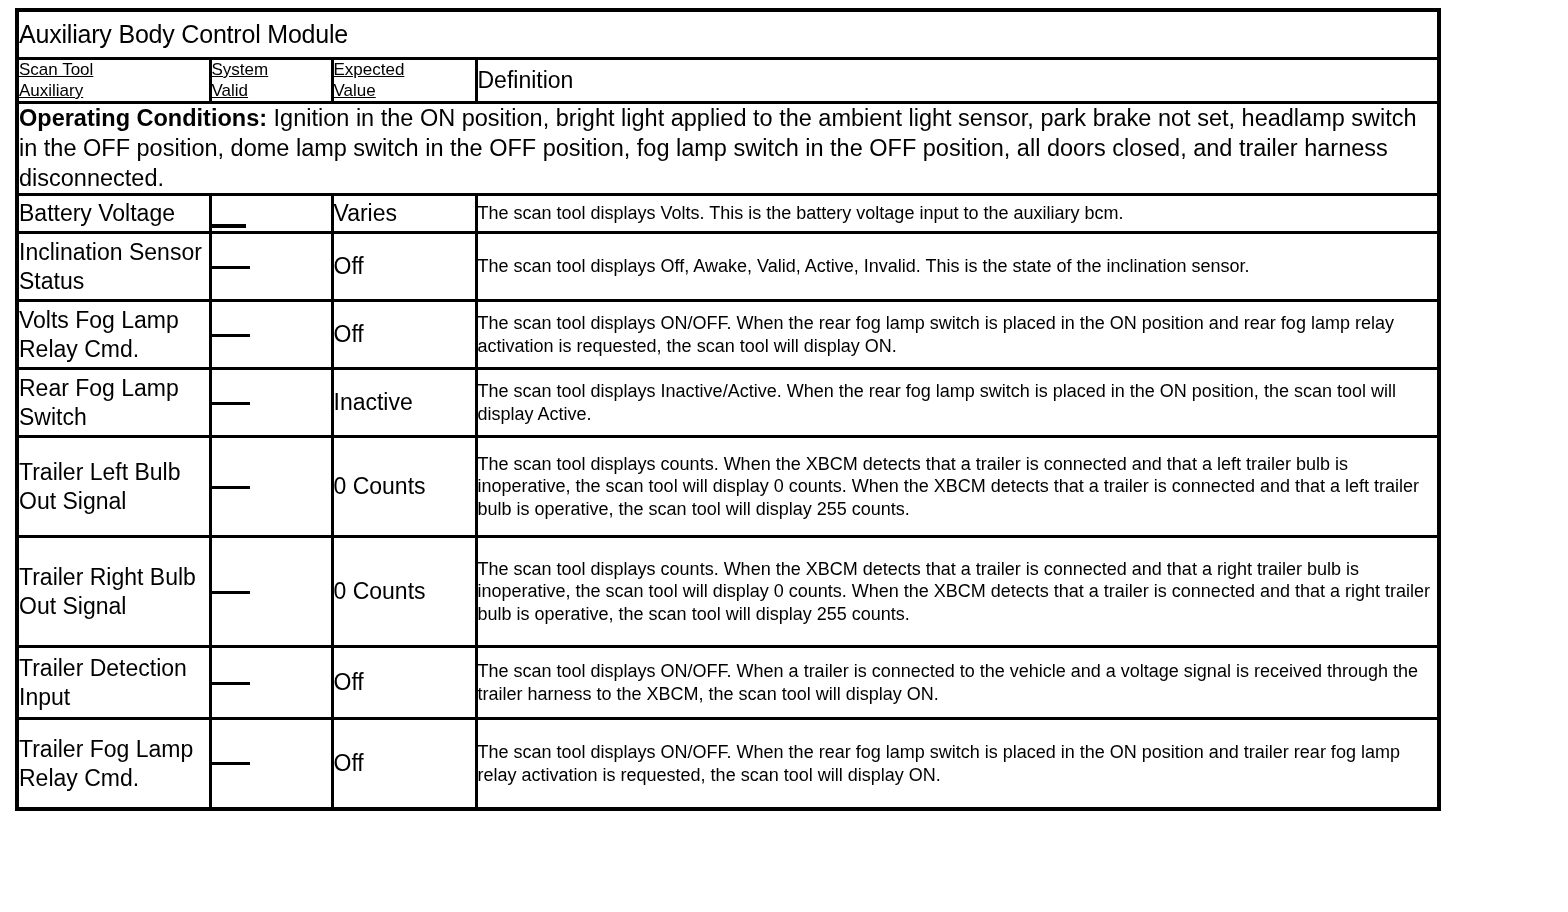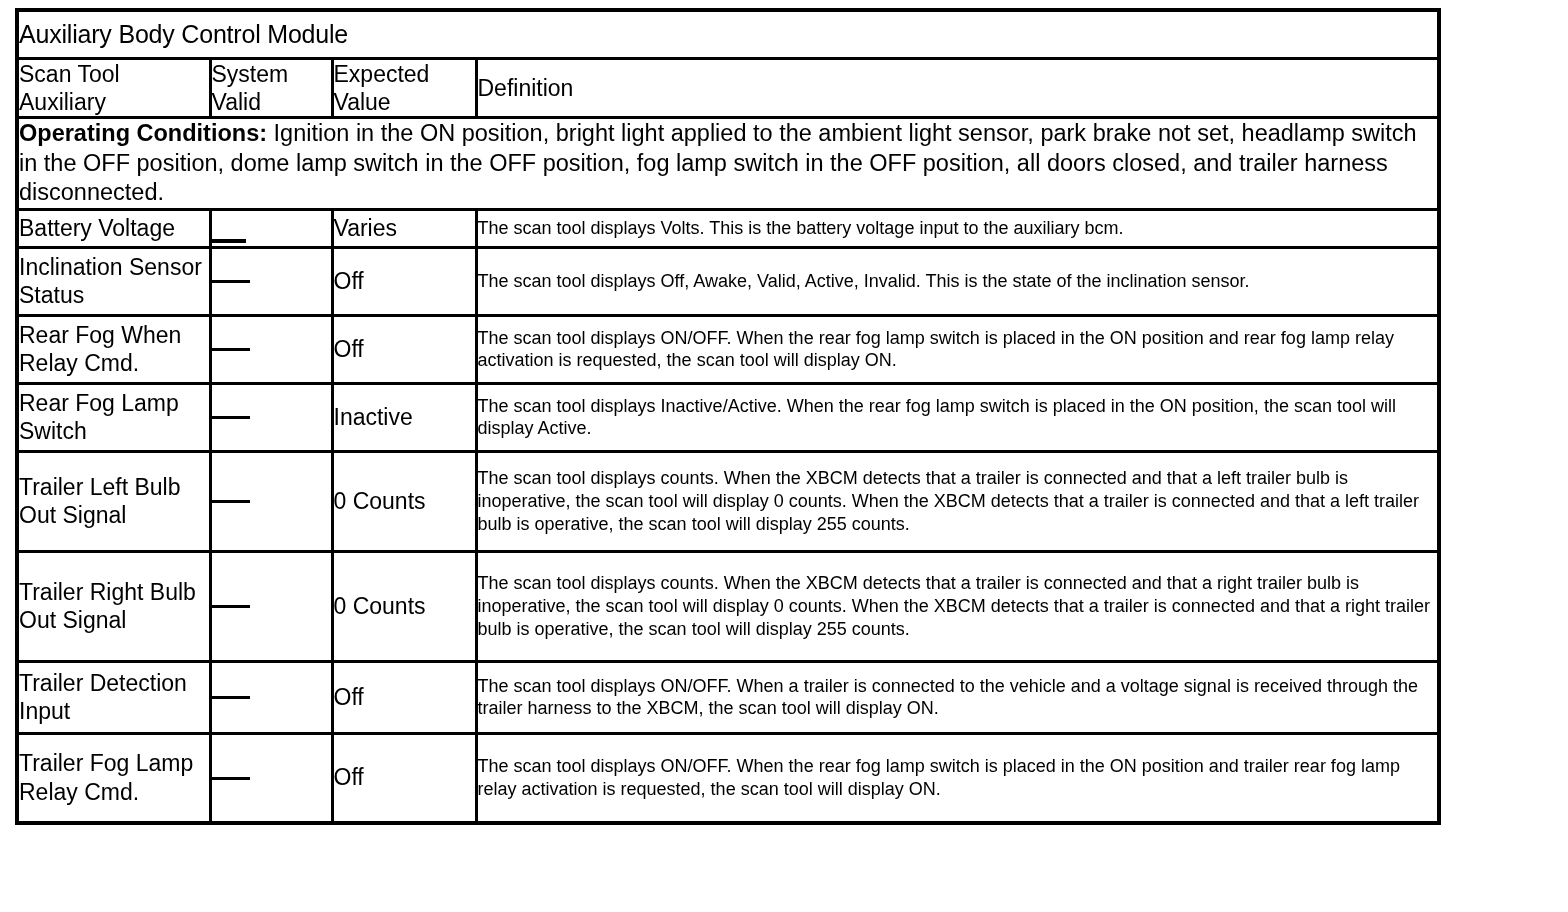--- a/index.html
+++ b/index.html
@@ -50,24 +50,25 @@
     font-weight: bold;
     font-size: 25px;
     height: 45px;
     padding: 4px 0 6px 0;
     letter-spacing: -0.2px;
   }
 
   .hdr-cell {
     text-align: center;
     font-weight: bold;
-    font-size: 23px;
+    font-size: 17px;
     line-height: 1.22;
     padding: 8px 2px 9px 2px;
     vertical-align: top;
+    text-decoration: underline;
   }
   .hdr-def {
     text-align: center;
     font-weight: bold;
     font-size: 23px;
     vertical-align: bottom;
     padding-bottom: 10px;
   }
 
   .cond-cell {
@@ -172,21 +173,21 @@
       </tr>
 
       <tr class="r-med">
         <td class="param-cell">Inclination Sensor Status</td>
         <td class="state-cell"><span class="dash-em"></span></td>
         <td class="value-cell">Off</td>
         <td class="def-cell">The scan tool displays Off, Awake, Valid, Active, Invalid. This is the state of the inclination sensor.</td>
       </tr>
 
       <tr class="r-med">
-        <td class="param-cell">Rear Fog When Relay Cmd.</td>
+        <td class="param-cell">Volts Fog Lamp Relay Cmd.</td>
         <td class="state-cell"><span class="dash-em"></span></td>
         <td class="value-cell">Off</td>
         <td class="def-cell">The scan tool displays ON/OFF. When the rear fog lamp switch is placed in the ON position and rear fog lamp relay activation is requested, the scan tool will display ON.</td>
       </tr>
 
       <tr class="r-med">
         <td class="param-cell">Rear Fog Lamp Switch</td>
         <td class="state-cell"><span class="dash-em"></span></td>
         <td class="value-cell">Inactive</td>
         <td class="def-cell">The scan tool displays Inactive/Active. When the rear fog lamp switch is placed in the ON position, the scan tool will display Active.</td>

